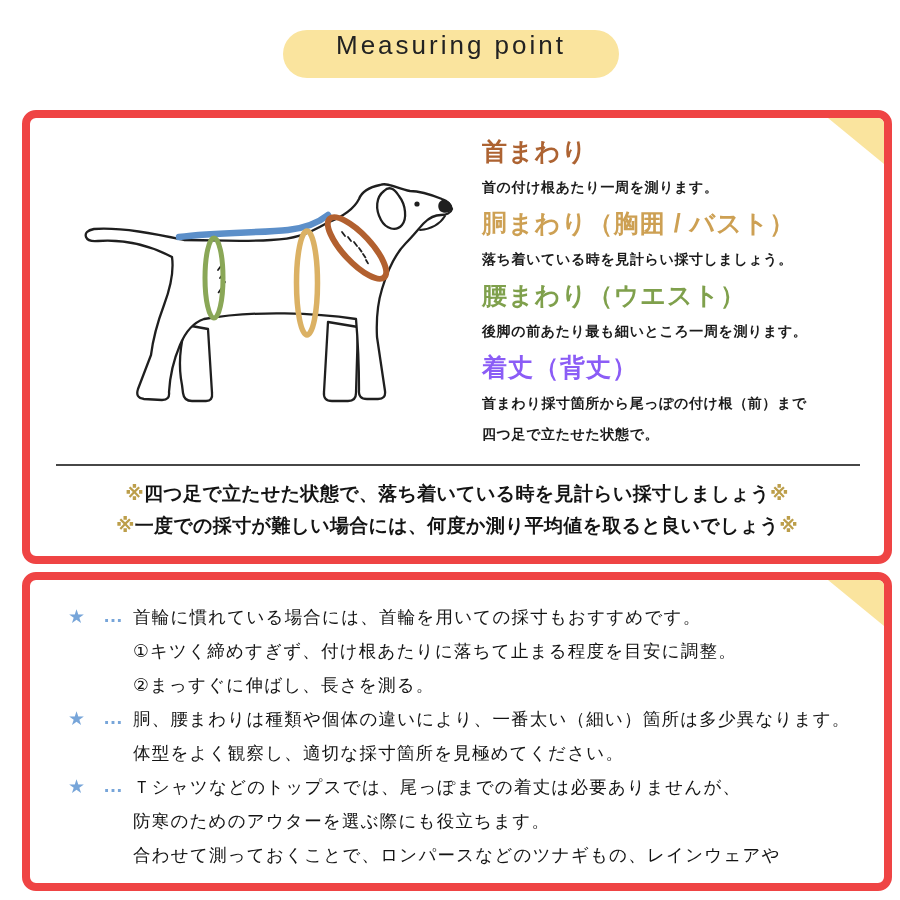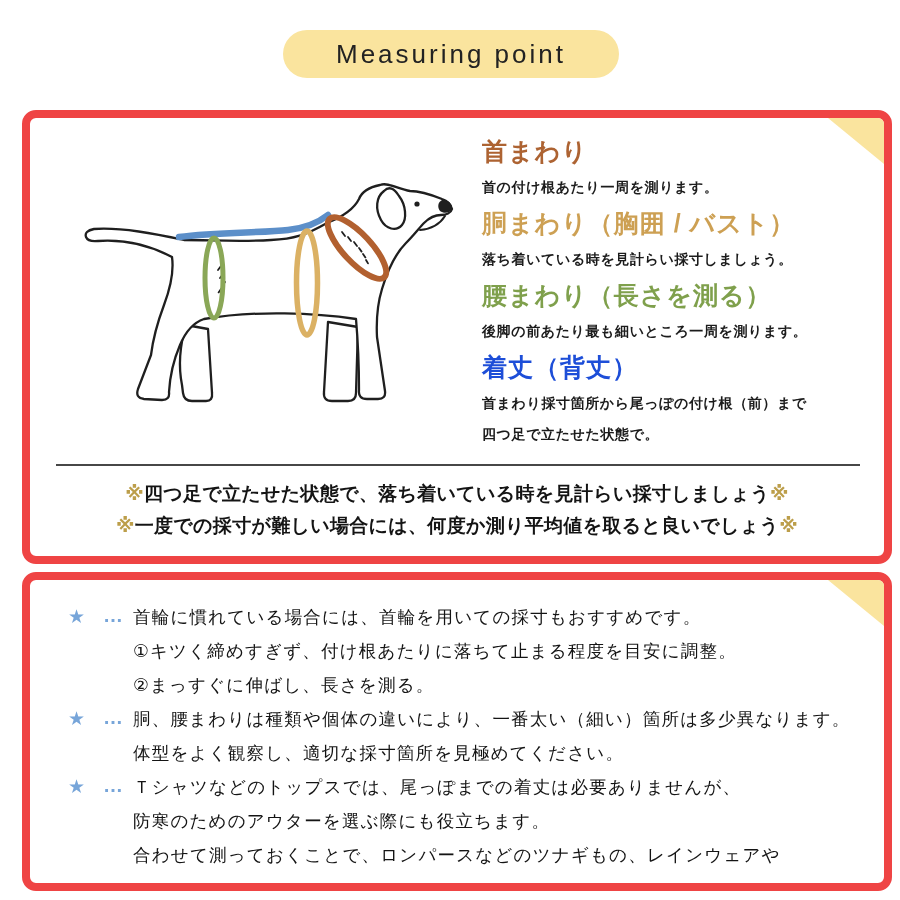--- a/index.html
+++ b/index.html
@@ -4,21 +4,21 @@
 <style>
   html,body{margin:0;padding:0;background:#fff;}
   .page{
     position:relative;width:900px;height:900px;background:#fff;overflow:hidden;
     font-family:"Liberation Sans","DejaVu Sans",sans-serif;color:#1b1b1b;
   }
   
   .title-pill{
     position:absolute;left:283px;top:30px;width:336px;height:48px;
     background:#FAE49E;border-radius:26px;
-    display:flex;align-items:center;justify-content:center;
+    display:flex;align-items:flex-start;justify-content:center;
     font-size:26px;letter-spacing:3px;font-weight:500;color:#222;
   }
   
   .panel{
     position:absolute;left:22px;width:854px;
     border:8px solid #ef4444;border-radius:14px;background:#fff;overflow:hidden;
   }
   .panel-measure{top:110px;height:438px;}
   .panel-tips{top:572px;height:303px;}
   .corner-fold{
@@ -125,25 +125,25 @@
     <div class="measure-col">
       <div>
         <h3 class="sec-heading" style="color: rgb(173, 99, 50);">首まわり</h3>
         <p class="sec-body">首の付け根あたり一周を測ります。</p>
       </div>
       <div>
         <h3 class="sec-heading" style="color: rgb(205, 160, 83);">胴まわり（胸囲 / バスト）</h3>
         <p class="sec-body">落ち着いている時を見計らい採寸しましょう。</p>
       </div>
       <div>
-        <h3 class="sec-heading" style="color: rgb(127, 160, 76);">腰まわり（長さを測る）</h3>
+        <h3 class="sec-heading" style="color: rgb(127, 160, 76);">腰まわり（ウエスト）</h3>
         <p class="sec-body">後脚の前あたり最も細いところ一周を測ります。</p>
       </div>
       <div>
-        <h3 class="sec-heading" style="color: #1d4ed8;">着丈（背丈）</h3>
+        <h3 class="sec-heading" style="color: #8b5cf6;">着丈（背丈）</h3>
         <p class="sec-body" style="margin-bottom:0">首まわり採寸箇所から尾っぽの付け根（前）まで</p>
         <p class="sec-body">四つ足で立たせた状態で。</p>
       </div>
     </div>
 
     <div class="divider"></div>
 
     <div class="notes">
       <div class="note-line">
         <span class="kome">※</span><span>四つ足で立たせた状態で、落ち着いている時を見計らい採寸しましょう</span><span class="kome">※</span>

